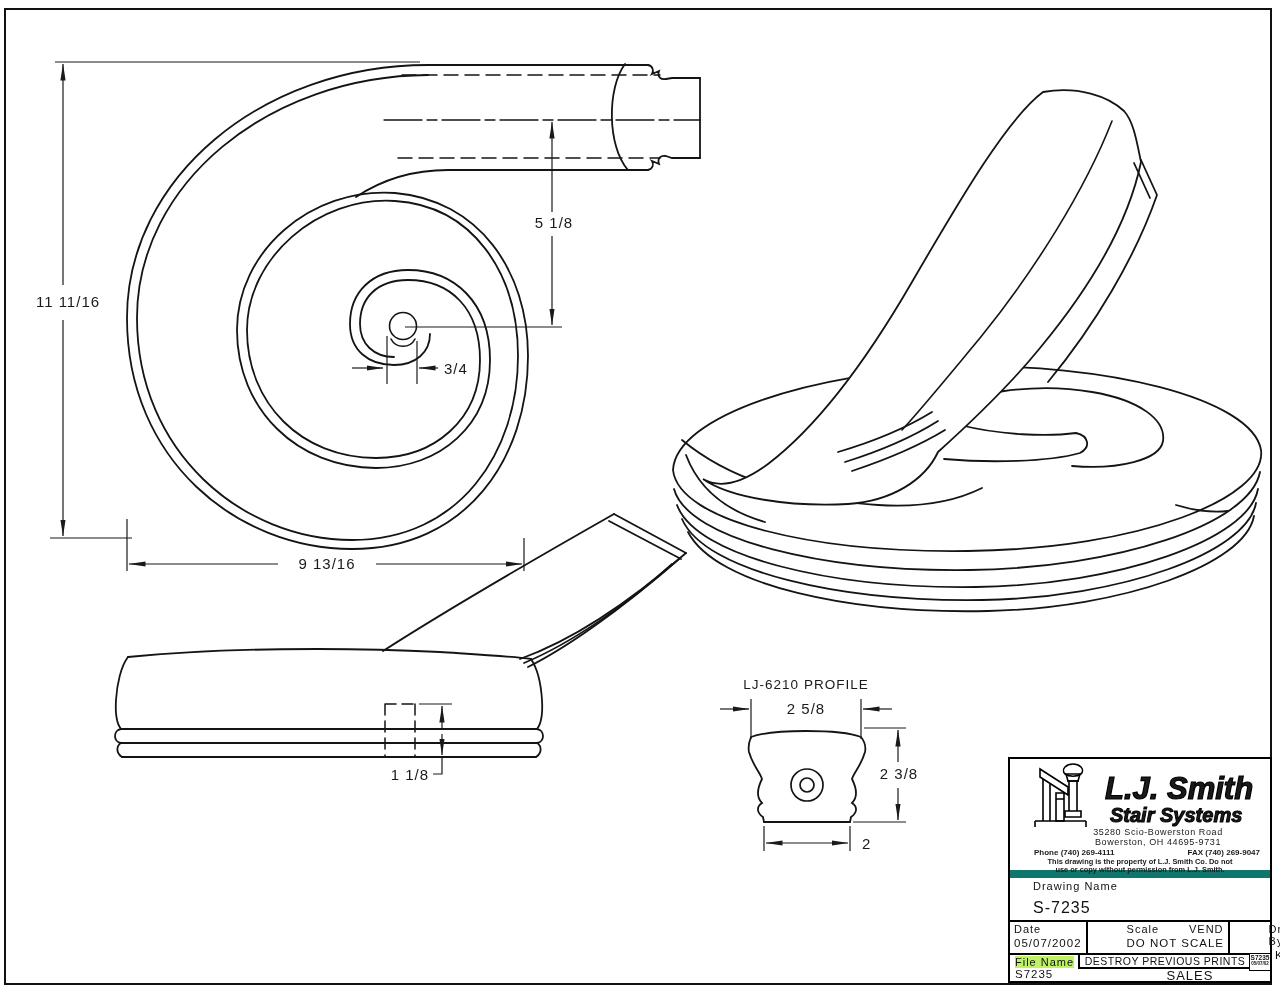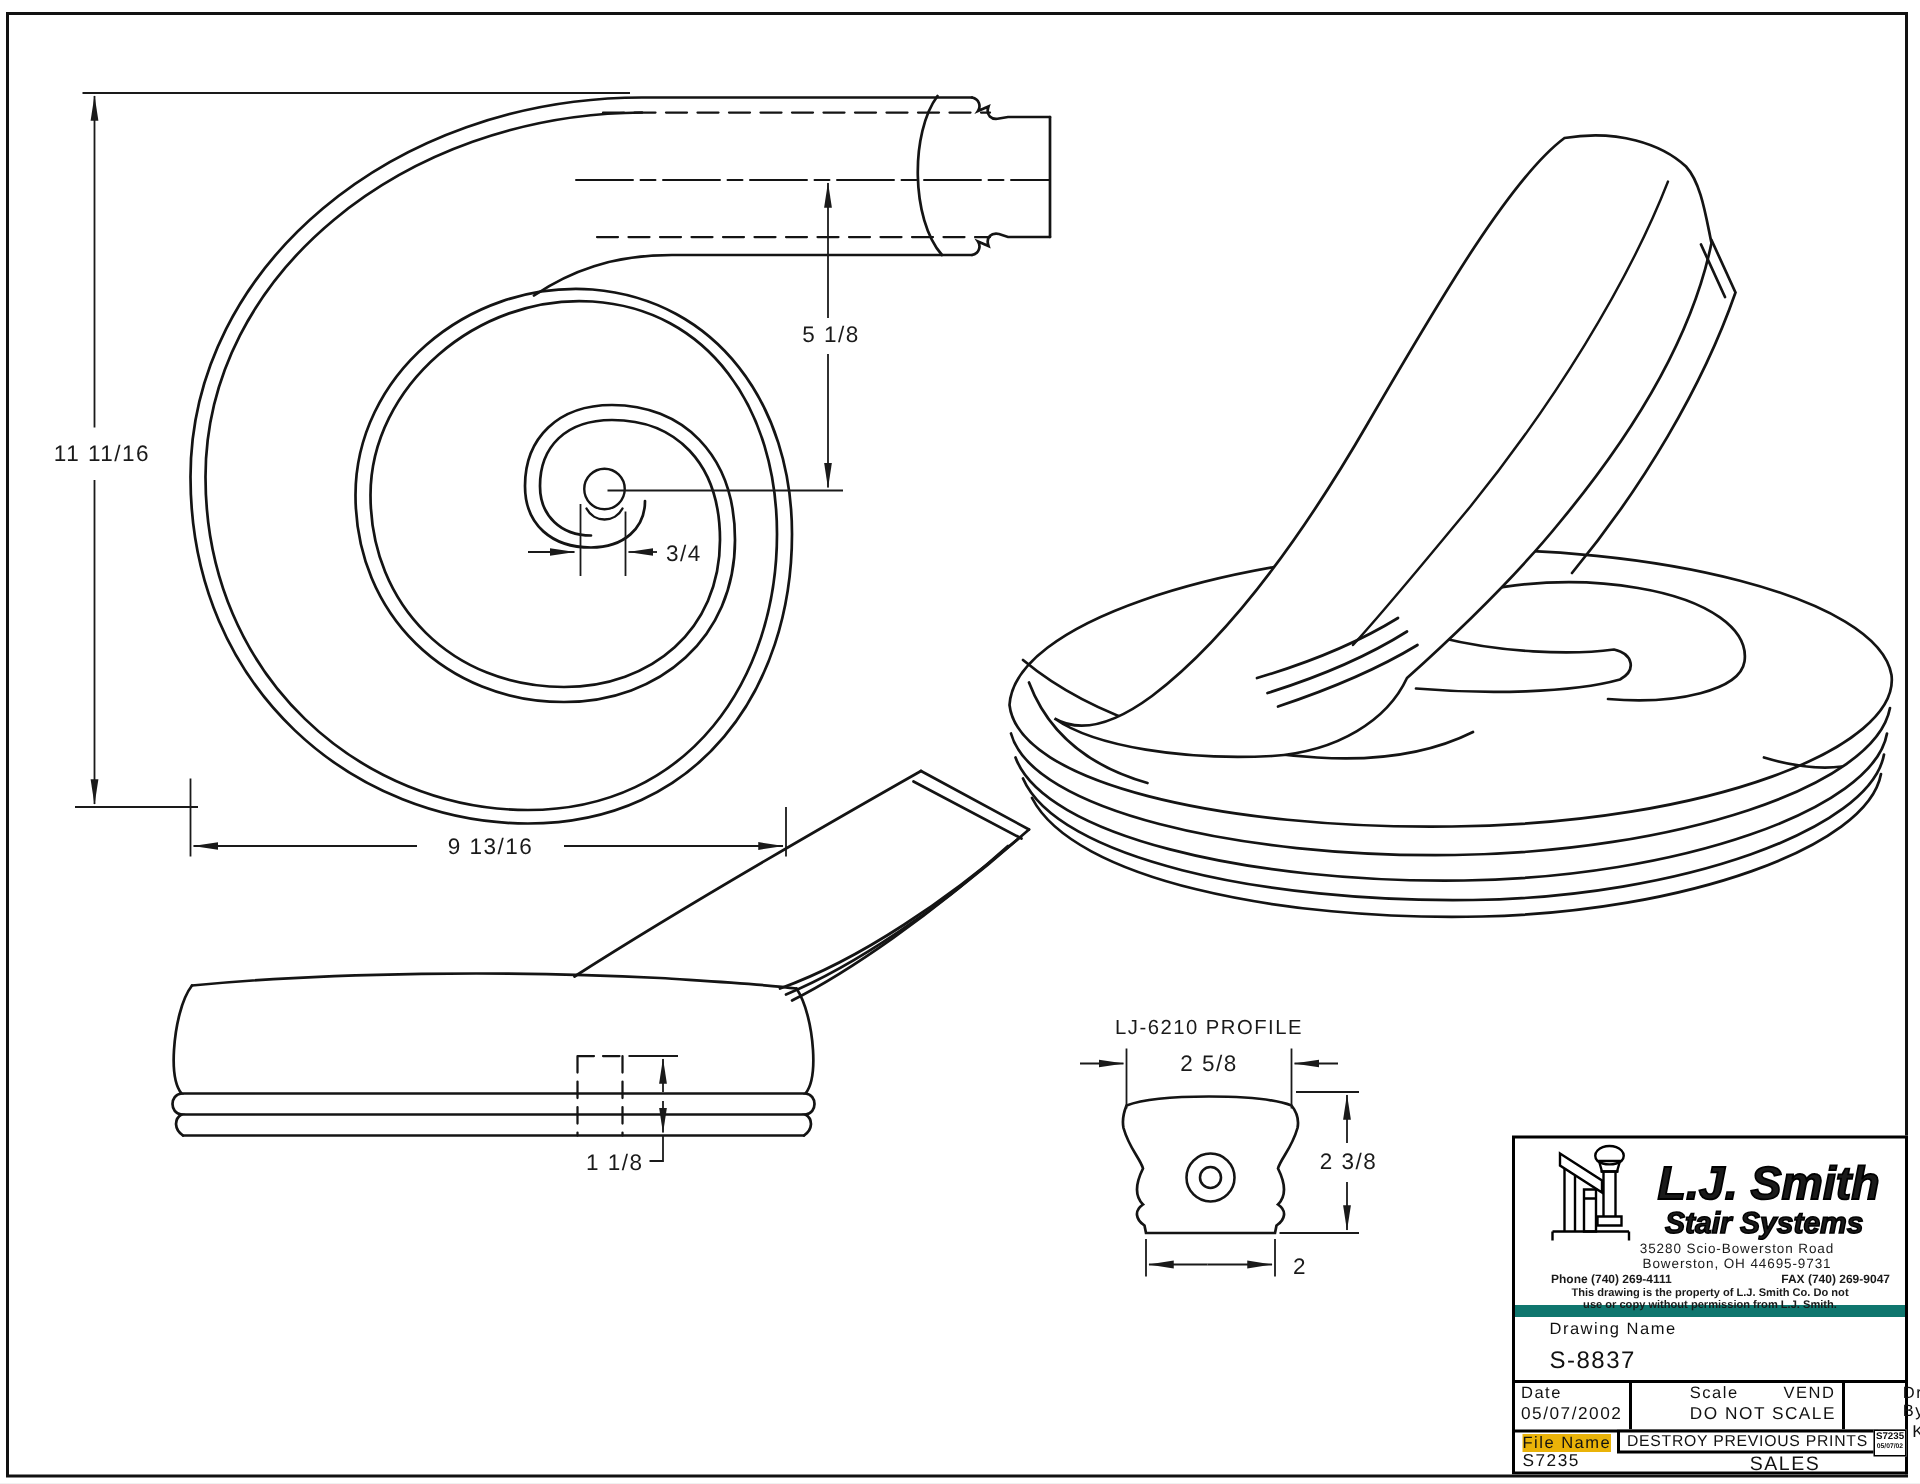--- a/index.html
+++ b/index.html
@@ -17,21 +17,21 @@
   .tb-label{font-size:11px;letter-spacing:1px;}
   .tb-value{font-size:16px;letter-spacing:1px;}
   #tb-meta-row{top:163px;height:33px;border-bottom:2px solid #000;display:flex;gap:35px;}
   .tb-cell{box-sizing:border-box;padding:1px 4px;height:100%;}
   #cell-date{width:90px;border-right:2px solid #000;}
   #cell-scale{width:107px;border-right:2px solid #000;position:relative;}
   #cell-drawn{flex:1;}
   .cell-top{display:flex;justify-content:space-between;font-size:11px;letter-spacing:1px;}
   .cell-val{font-size:11.5px;letter-spacing:1px;margin-top:2px;white-space:nowrap;text-align:right;}
   #tb-file-row{top:196px;height:26px;position:absolute;width:100%;}
-  #file-label{position:absolute;left:5px;top:1px;font-size:11px;letter-spacing:1px;background:#eab308;text-align:right;}
+  #file-label{position:absolute;left:5px;top:1px;font-size:11px;letter-spacing:1px;background:#bef264;text-align:right;}
   #file-value{position:absolute;left:5px;top:13px;font-size:11.5px;letter-spacing:1px;}
   #destroy-box{position:absolute;left:68px;top:-2px;width:174px;height:16px;
                border:2px solid #000;box-sizing:border-box;background:#fff;
                font-size:10.5px;letter-spacing:.5px;text-align:center;line-height:12px;white-space:nowrap;}
   #sales-text{position:absolute;left:120px;top:13px;width:120px;text-align:center;
               font-size:13px;letter-spacing:1px;}
   #stamp-box{position:absolute;right:-1px;top:-2px;width:22px;height:18px;border:1.5px solid #000;
              box-sizing:border-box;overflow:hidden;background:#fff;}
   #stamp-num{font-size:6.5px;font-weight:bold;line-height:7px;text-align:center;}
   #stamp-date{font-size:4.5px;font-weight:bold;line-height:5px;text-align:center;}
@@ -215,21 +215,21 @@
       <text x="148" y="86" text-anchor="middle" font-size="9" letter-spacing="0.6">Bowerston, OH 44695-9731</text>
       <text x="24" y="96" font-size="8" font-weight="bold">Phone (740) 269-4111</text>
       <text x="250" y="96" text-anchor="end" font-size="8" font-weight="bold">FAX (740) 269-9047</text>
       <text x="130" y="105" text-anchor="middle" font-size="7.4" font-weight="bold">This drawing is the property of L.J. Smith Co. Do not</text>
       <text x="130" y="113" text-anchor="middle" font-size="7.4" font-weight="bold">use or copy without permission from L.J. Smith.</text>
     </svg>
   </div>
 
   <div id="tb-name-row" class="tb-row">
     <div class="tb-label">Drawing Name</div>
-    <div class="tb-value" style="margin-top:7px;">S-8837</div>
+    <div class="tb-value" style="margin-top:7px;">S-7235</div>
   </div>
 
   <div id="tb-meta-row" class="tb-row">
     <div id="cell-date" class="tb-cell">
       <div class="cell-top">
             <span>Date</span>
           </div>
       <div class="cell-val">05/07/2002</div>
     </div>
     <div id="cell-scale" class="tb-cell">

